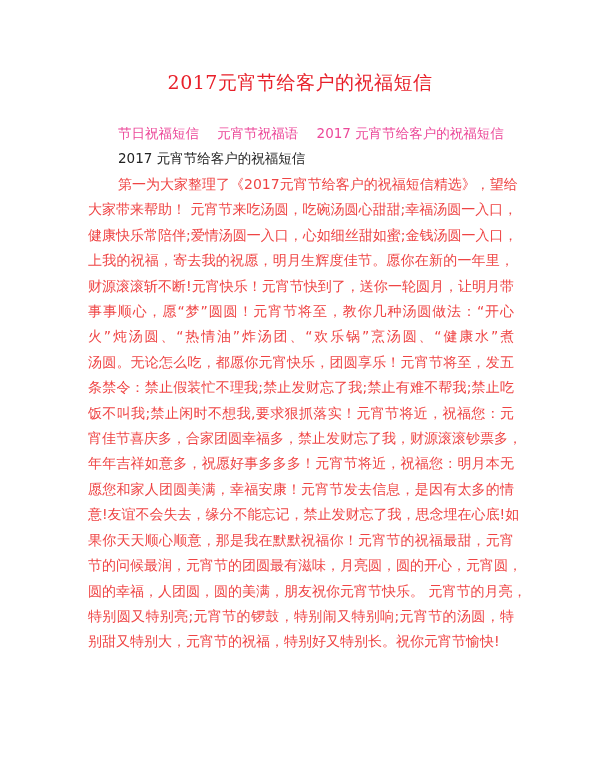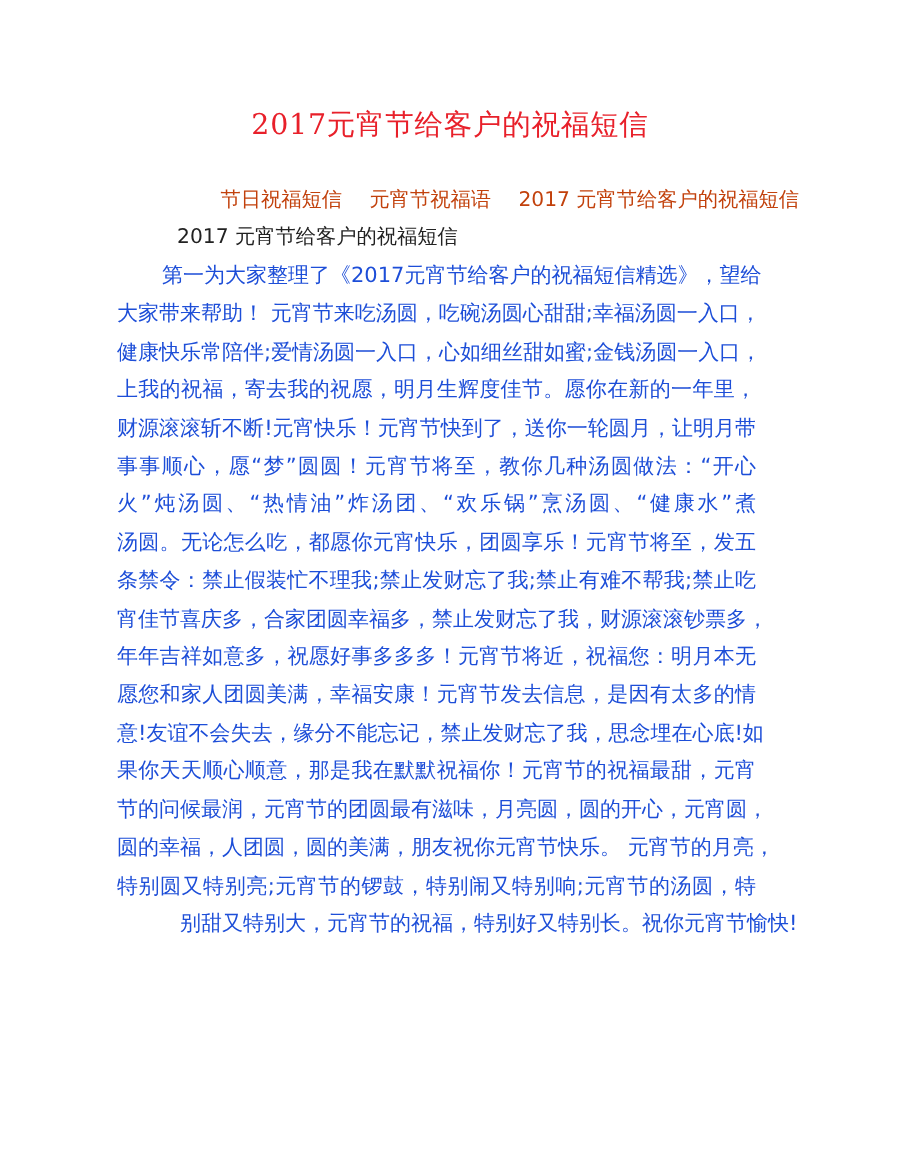--- a/index.html
+++ b/index.html
@@ -1,24 +1,24 @@
 <!DOCTYPE html>
 <html><head>
 <meta charset="utf-8">
 <style>
   html, body { margin: 0; padding: 0; background: #ffffff; }
   body { width: 600px; height: 776px; position: relative; overflow: hidden; font-family: "DejaVu Serif", "Liberation Serif", serif; color: #1a1a1a; }
   .title { position: absolute; top: 70px; left: 0; width: 600px; text-align: center; font-size: 19px; color: #e8202a; font-family: "DejaVu Serif", "Liberation Serif", serif; letter-spacing: 0.5px; }
-  .tags { position: absolute; top: 121px; left: 118px; font-size: 13.5px; line-height: 25px; color: #c2410c; font-family: "DejaVu Sans", "Liberation Sans", sans-serif; margin-left: 29px; }
+  .tags { position: absolute; top: 121px; left: 118px; font-size: 13.5px; line-height: 25px; color: #ec4899; font-family: "DejaVu Sans", "Liberation Sans", sans-serif; }
   .tags span { margin-right: 14px; }
   .subtitle { position: absolute; top: 146px; left: 118px; font-size: 13.5px; line-height: 25px; color: #222; font-family: "DejaVu Sans", "Liberation Sans", sans-serif; }
-  .body { position: absolute; top: 172px; left: 78px; width: 426px; font-size: 14px; line-height: 25.4px; color: #1d4ed8; font-family: "DejaVu Sans", "Liberation Sans", sans-serif; }
+  .body { position: absolute; top: 172px; left: 88px; width: 426px; font-size: 14px; line-height: 25.4px; color: #ef4444; font-family: "DejaVu Sans", "Liberation Sans", sans-serif; }
   .body .line { display: block; white-space: nowrap; text-align: justify; text-align-last: justify; }
   .body .line.first { padding-left: 30px; }
-  .body .line.last { text-align-last: left; margin-left: 42px; }
+  .body .line.last { text-align-last: left; }
 </style>
 </head>
 <body>
 
 <div class="title">2017元宵节给客户的祝福短信</div>
 
 <div class="tags">
   <span>节日祝福短信</span>
   <span>元宵节祝福语</span>
   <span>2017 元宵节给客户的祝福短信</span>
@@ -29,20 +29,21 @@
 <div class="body">
   <span class="line first">第一为大家整理了《2017元宵节给客户的祝福短信精选》，望给</span>
   <span class="line">大家带来帮助！  元宵节来吃汤圆，吃碗汤圆心甜甜;幸福汤圆一入口，</span>
   <span class="line">健康快乐常陪伴;爱情汤圆一入口，心如细丝甜如蜜;金钱汤圆一入口，</span>
   <span class="line">上我的祝福，寄去我的祝愿，明月生辉度佳节。愿你在新的一年里，</span>
   <span class="line">财源滚滚斩不断!元宵快乐！元宵节快到了，送你一轮圆月，让明月带</span>
   <span class="line">事事顺心，愿“梦”圆圆！元宵节将至，教你几种汤圆做法：“开心</span>
   <span class="line">火”炖汤圆、“热情油”炸汤团、“欢乐锅”烹汤圆、“健康水”煮</span>
   <span class="line">汤圆。无论怎么吃，都愿你元宵快乐，团圆享乐！元宵节将至，发五</span>
   <span class="line">条禁令：禁止假装忙不理我;禁止发财忘了我;禁止有难不帮我;禁止吃</span>
+  <span class="line">饭不叫我;禁止闲时不想我,要求狠抓落实！元宵节将近，祝福您：元</span>
   <span class="line">宵佳节喜庆多，合家团圆幸福多，禁止发财忘了我，财源滚滚钞票多，</span>
   <span class="line">年年吉祥如意多，祝愿好事多多多！元宵节将近，祝福您：明月本无</span>
   <span class="line">愿您和家人团圆美满，幸福安康！元宵节发去信息，是因有太多的情</span>
   <span class="line">意!友谊不会失去，缘分不能忘记，禁止发财忘了我，思念埋在心底!如</span>
   <span class="line">果你天天顺心顺意，那是我在默默祝福你！元宵节的祝福最甜，元宵</span>
   <span class="line">节的问候最润，元宵节的团圆最有滋味，月亮圆，圆的开心，元宵圆，</span>
   <span class="line">圆的幸福，人团圆，圆的美满，朋友祝你元宵节快乐。  元宵节的月亮，</span>
   <span class="line">特别圆又特别亮;元宵节的锣鼓，特别闹又特别响;元宵节的汤圆，特</span>
   <span class="line last">别甜又特别大，元宵节的祝福，特别好又特别长。祝你元宵节愉快!</span>
 </div>

